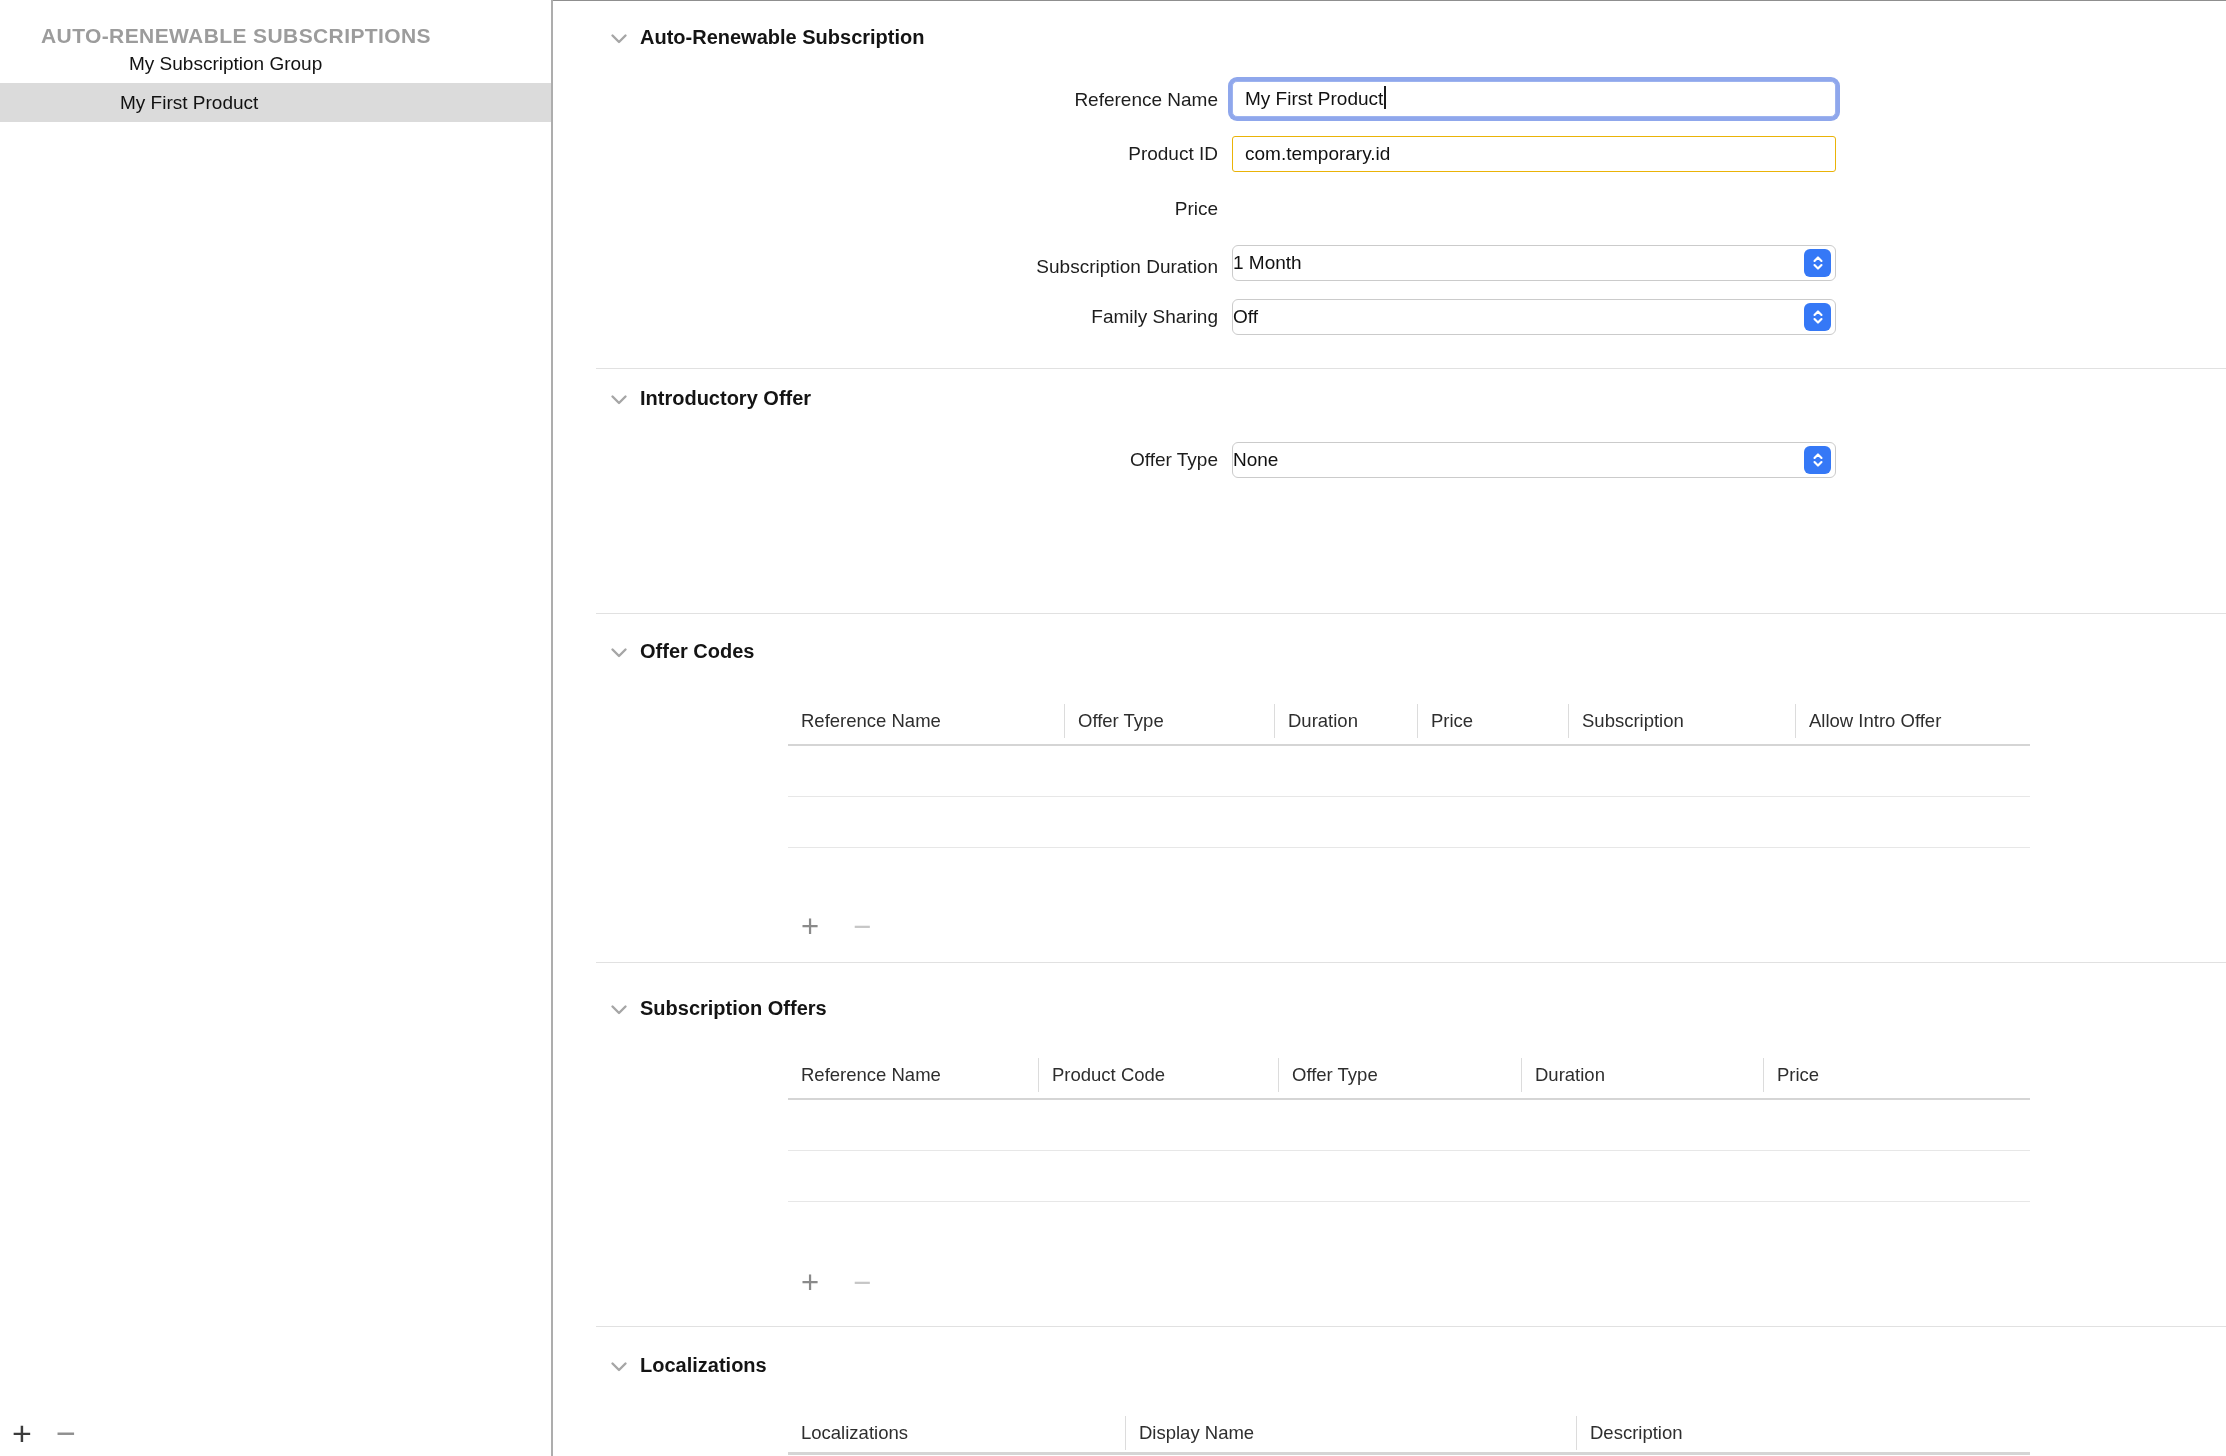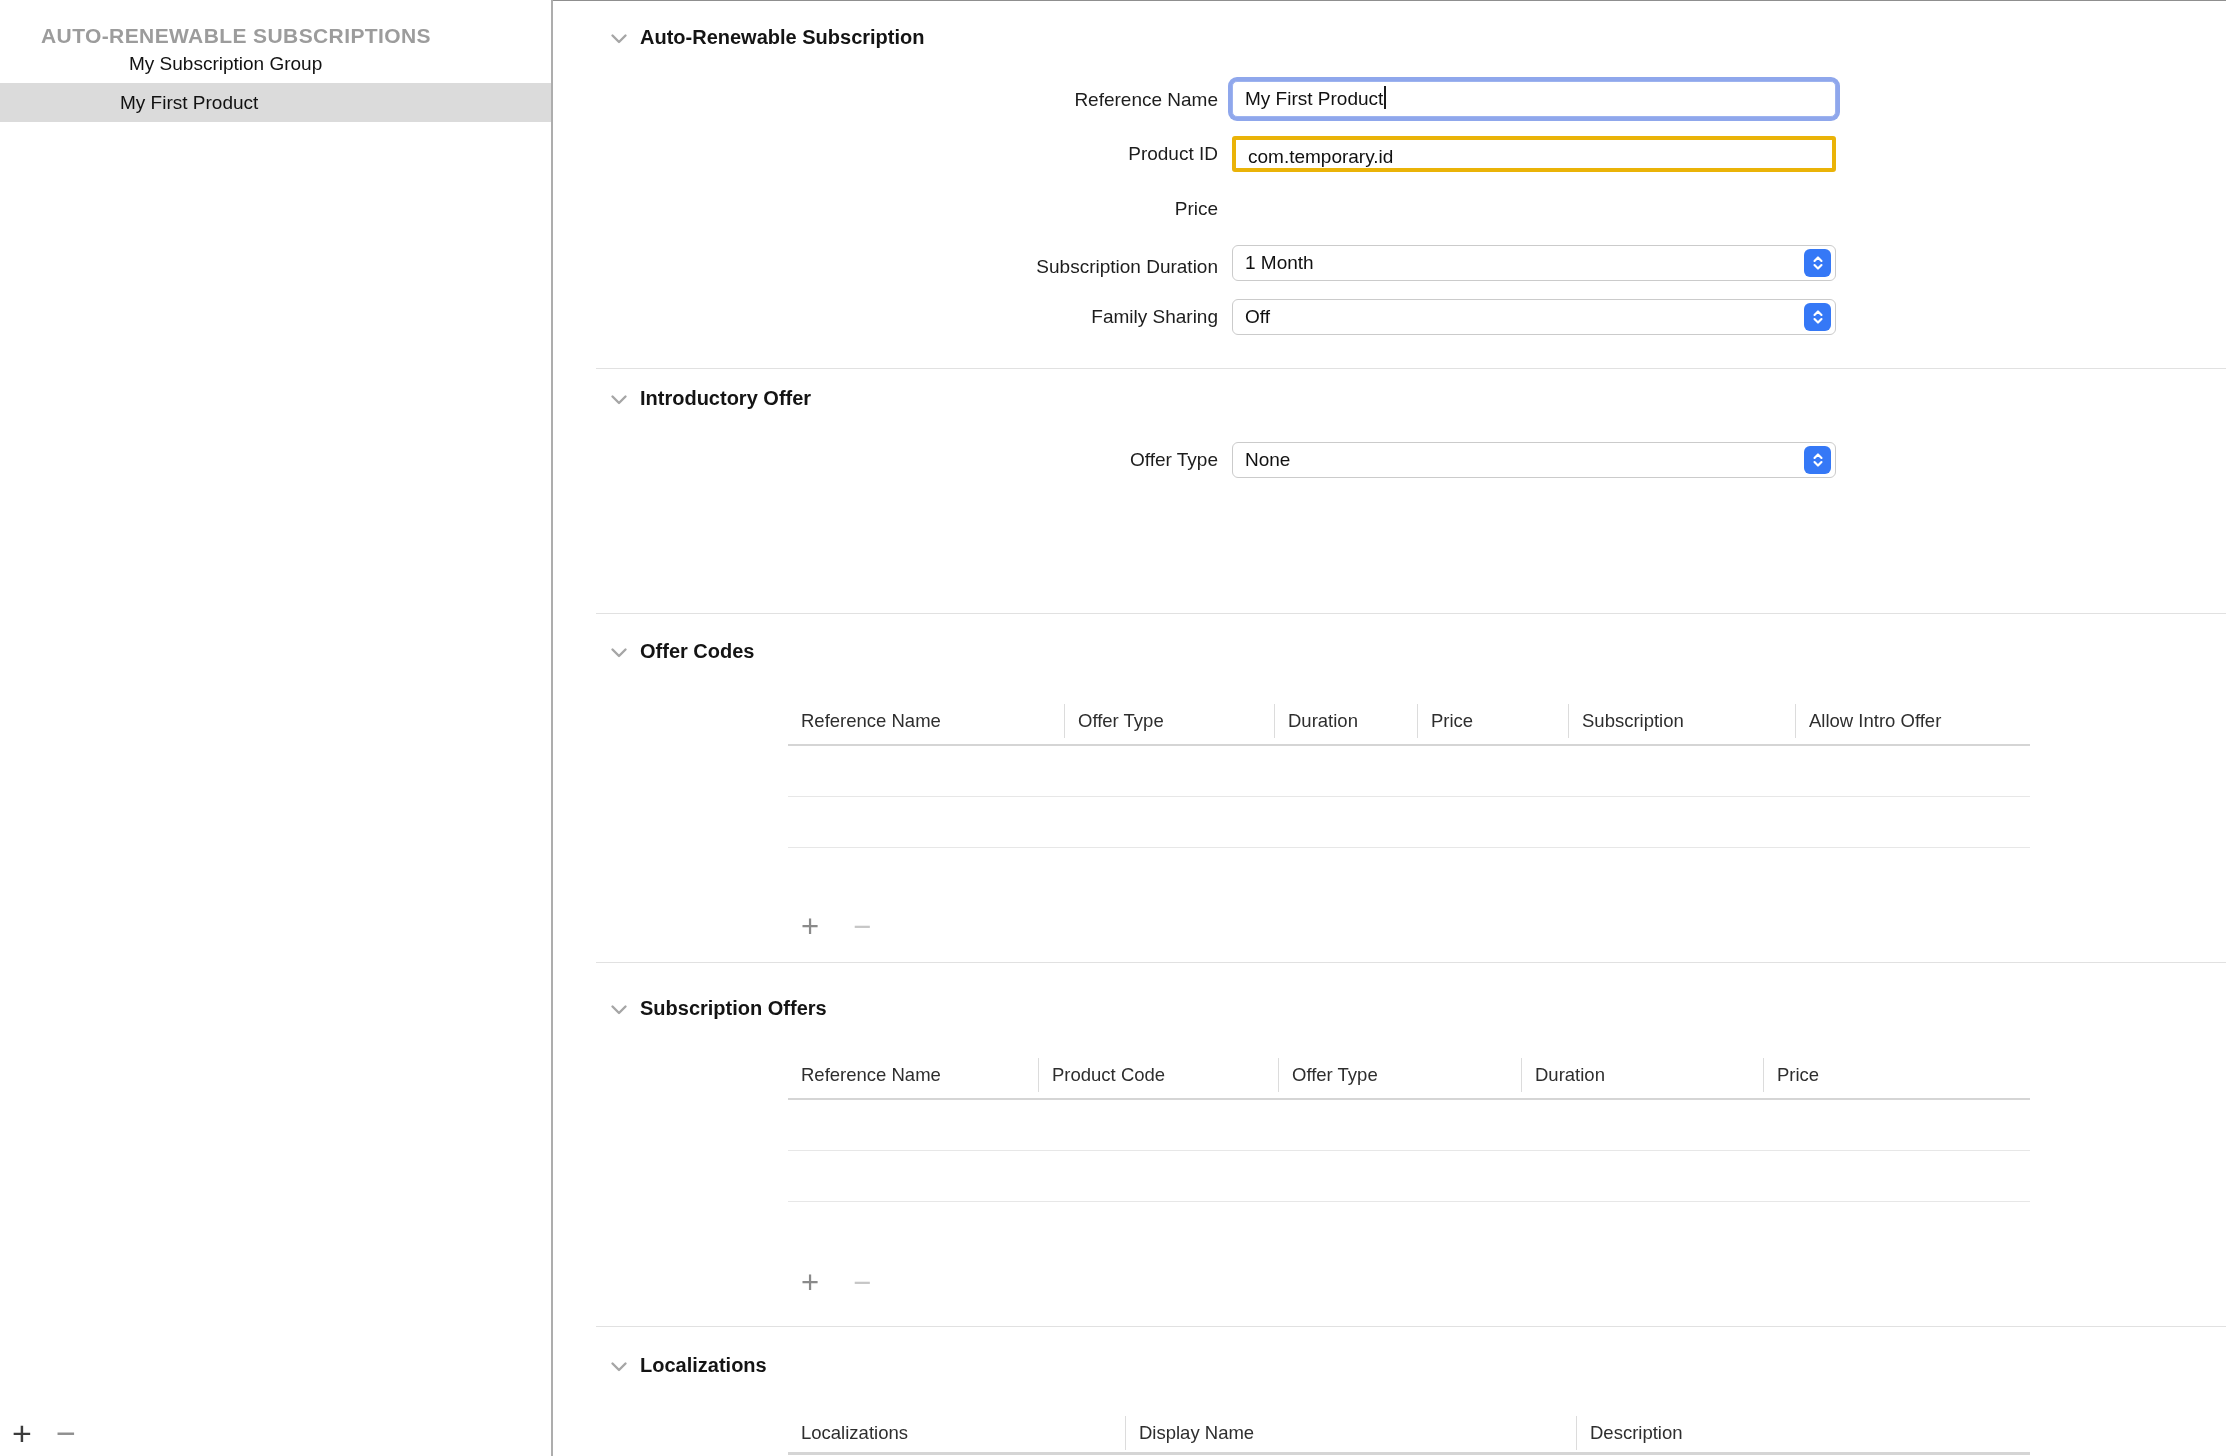--- a/index.html
+++ b/index.html
@@ -23,32 +23,32 @@
 
   
   .sec-chevron{left:610px;width:18px;height:12px;}
   .sec-title{left:640px;font-size:20px;font-weight:bold;color:#141414;white-space:nowrap;}
   .divider{left:596px;width:1630px;height:1px;background:#e1e1e1;}
 
   
   .frm-label{left:800px;width:418px;text-align:right;font-size:19px;color:#1d1d1d;line-height:38px;white-space:nowrap;}
   .txt-input{
     left:1232px;width:604px;height:36px;box-sizing:border-box;background:#fff;
-    border:4px solid #eab308;border-radius:3px;font-size:19px;line-height:34px;
+    border:1px solid #eab308;border-radius:3px;font-size:19px;line-height:34px;
     padding:0 12px;color:#111;white-space:nowrap;
   }
   .txt-input.focused{
     border:1px solid #9db3ef;border-radius:5px;
     box-shadow:0 0 0 4px #8fa7ec;
   }
   .caret{display:inline-block;width:2px;height:23px;background:#1a1a1a;vertical-align:-4px;margin-left:1px;}
   .select{
     left:1232px;width:604px;height:36px;box-sizing:border-box;background:#fff;
     border:1px solid #cbcbcb;border-radius:6px;font-size:19px;line-height:34px;
-    padding:0 12px;color:#111;cursor:default;
+    padding:0 0;color:#111;cursor:default;
   }
   .stepper{
     position:absolute;right:4px;top:3px;width:27px;height:28px;border-radius:6px;
     background:#3578f6;display:flex;align-items:center;justify-content:center;
   }
 
   
   .tbl-header{left:788px;width:1242px;height:34px;display:grid;align-items:center;}
   .th{font-size:18.5px;color:#2e2e2e;padding-left:13px;height:34px;line-height:34px;box-sizing:border-box;white-space:nowrap;overflow:hidden;}
   .th + .th{border-left:1px solid #dcdcdc;}

